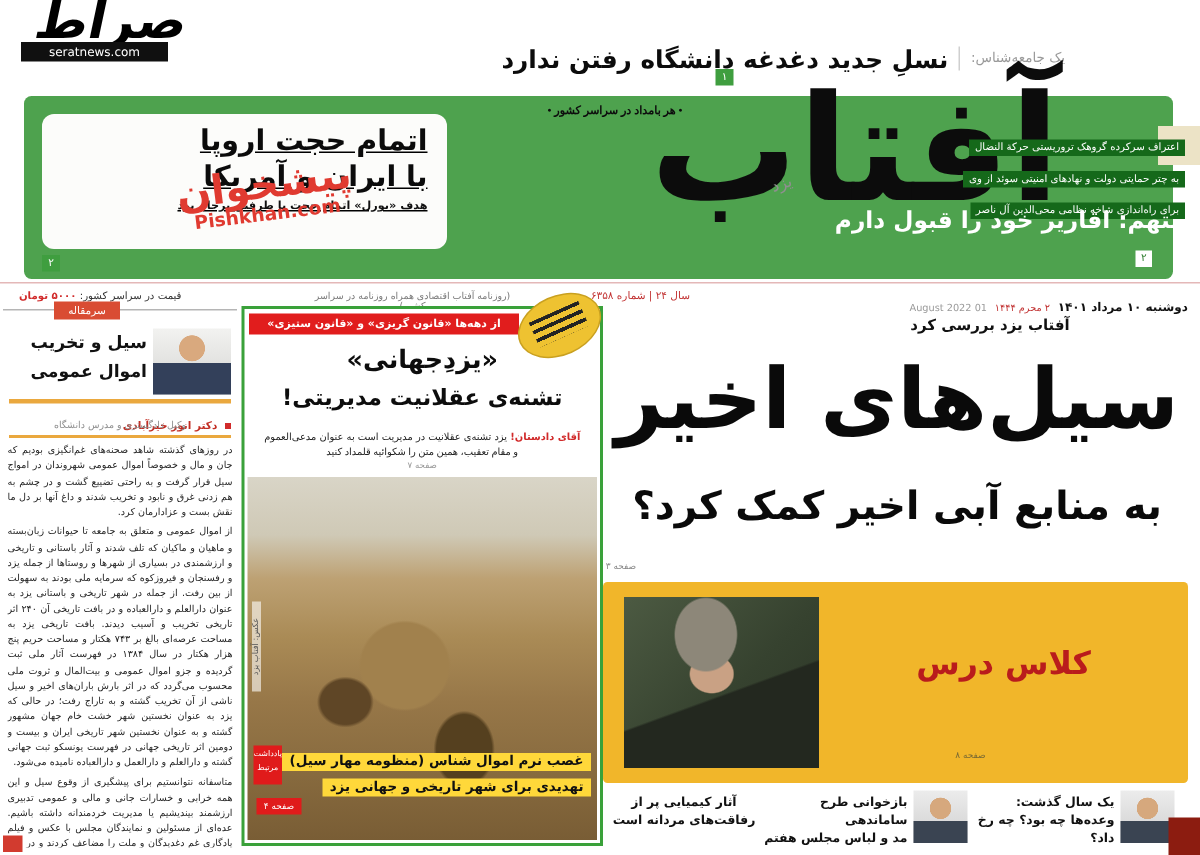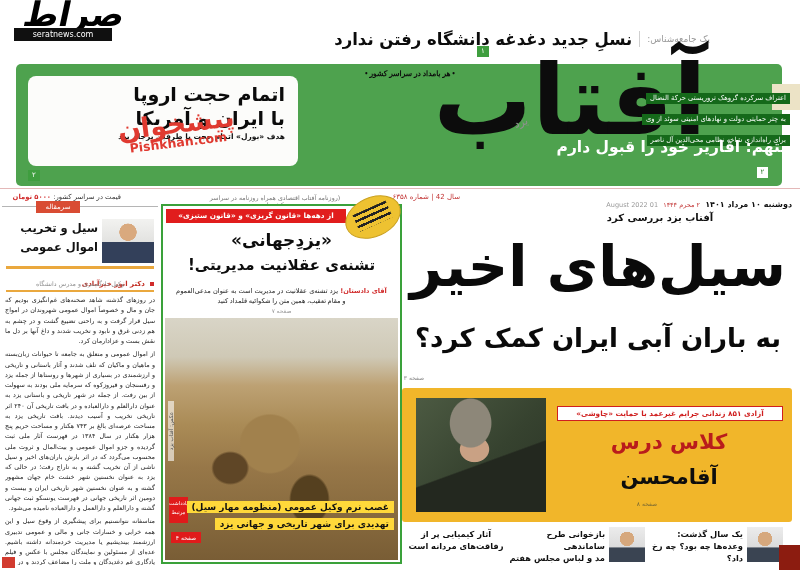--- a/index.html
+++ b/index.html
@@ -48,21 +48,21 @@
   <div class="abs" style="left:240px;top:26px;width:470px;height:26px;display:flex;align-items:center;gap:7px;direction:rtl;justify-content:flex-start;">
     <span style="font-size:9px;color:#9a9a9a;">یک جامعه‌شناس:</span>
     <span style="width:1px;height:16px;background:#cfcfcf;"></span>
     <span class="b" style="font-size:16.5px;color:#0c0c0c;">نسلِ جدید دغدغه دانشگاه رفتن ندارد</span>
   </div>
   <div class="abs badge greenbadge" style="left:477px;top:46px;width:12px;height:11px;">۱</div>
 
   <div class="abs" style="left:16px;top:64px;width:766px;height:122px;background:#4ea24e;border-radius:5px;"></div>
   <div class="abs" style="left:772px;top:84px;width:28px;height:26px;background:#ece3c6;"></div>
 
-  <div class="abs" style="left:28px;top:76px;width:270px;height:90px;background:#fcfcfa;border-radius:8px;">
+  <div class="abs" style="left:28px;top:76px;width:270px;height:90px;background:#fcfcfa;border-radius:8px;text-decoration:underline;">
     <div class="r b" style="padding:7px 13px 0 0;font-size:19px;color:#0b0b0b;">اتمام حجت اروپا</div>
     <div class="r b" style="padding:2px 13px 0 0;font-size:19px;color:#0b0b0b;">با ایران و آمریکا</div>
     <div class="r b" style="padding:3px 13px 0 0;font-size:7.5px;color:#111;">هدف «بورل» اتمام حجت با طرفین برجام بود</div>
   </div>
   <div class="abs badge greenbadge" style="left:28px;top:170px;width:12px;height:11px;">۲</div>
 
   <div class="abs" style="left:118px;top:108px;transform:rotate(-7deg);text-align:center;">
     <div class="b" style="font-size:27px;color:#e03a30;">پیشخوان</div>
     <div class="b" style="font-size:12.5px;color:#e03a30;direction:ltr;margin-top:-4px;">Pishkhan.com</div>
   </div>
@@ -78,21 +78,21 @@
   </div>
   <div class="abs r b" style="left:545px;top:138px;width:245px;font-size:15.5px;color:#ffffff;">متهم: اقاریر خود را قبول دارم</div>
   <div class="abs badge" style="left:757px;top:167px;width:11px;height:11px;background:#fff;color:#2e7d2e;">۲</div>
 
   <div class="abs" style="left:0;top:188px;width:800px;height:18px;border-top:1px solid #e4b8b8;">
     <div class="abs r" style="right:8px;top:3px;width:275px;direction:rtl;">
       <span class="b" style="font-size:8px;color:#111;">دوشنبه ۱۰ مرداد ۱۴۰۱</span>
       <span style="font-size:6.5px;color:#c23333;">۲ محرم ۱۴۴۴</span>
       <span style="font-size:6.5px;color:#999;direction:ltr;">01 August 2022</span>
     </div>
-    <div class="abs r" style="left:365px;top:4px;width:95px;font-size:7px;color:#c23333;direction:rtl;">سال 42 | شماره ۶۳۵۸</div>
+    <div class="abs r" style="left:365px;top:4px;width:95px;font-size:7px;color:#c23333;direction:rtl;">سال ۲۴ | شماره ۶۳۵۸</div>
     <div class="abs c" style="left:205px;top:5px;width:140px;font-size:6.3px;color:#777;">(روزنامه آفتاب اقتصادی همراه روزنامه در سراسر کشور)</div>
     <div class="abs r" style="left:6px;top:4px;width:115px;font-size:6.8px;color:#333;direction:rtl;">
       <span>قیمت در سراسر کشور:</span>
       <span class="b" style="color:#d12b2b;">۵۰۰۰ تومان</span>
     </div>
   </div>
 
   <div class="abs" style="left:2px;top:206px;width:156px;height:1px;background:#b5b5b5;"></div>
   <div class="abs c" style="left:36px;top:201px;width:44px;height:12px;background:#d94c33;color:#fff;font-size:7px;line-height:12px;">سرمقاله</div>
   <div class="abs r b" style="left:6px;top:221px;width:92px;font-size:11.5px;color:#111;">سیل و تخریب</div>
@@ -123,43 +123,41 @@
     <div class="abs c" style="left:6px;top:91px;width:225px;font-size:6.6px;color:#222;font-family:Liberation Serif, serif;">و مقام تعقیب، همین متن را شکوائیه قلمداد کنید</div>
     <div class="abs c" style="left:6px;top:102px;width:225px;font-size:5.8px;color:#999;">صفحه ۷</div>
 
     <div class="abs photo-rubble" style="left:2px;top:112px;width:233px;height:242px;">
       <div class="abs" style="left:-24px;top:110px;width:60px;font-size:5.5px;color:#555;transform:rotate(-90deg);background:rgba(255,255,255,.6);text-align:center;">عکس: آفتاب یزد</div>
       <div class="abs c" style="left:4px;top:179px;width:19px;height:26px;background:#e01b1b;color:#fff;font-size:5.3px;line-height:1.7;padding-top:2px;box-sizing:border-box;">
         <div>یادداشت</div>
         <div>مرتبط</div>
       </div>
       <div class="abs" style="right:4px;top:177px;text-align:right;">
-        <span class="caption-hl">غصب نرم وکیل عمومی (منظومه مهار سیل)</span>
+        <span class="caption-hl">غصب نرم اموال شناس (منظومه مهار سیل)</span>
       </div>
       <div class="abs" style="right:4px;top:194px;">
         <span class="caption-hl">تهدیدی برای شهر تاریخی و جهانی یزد</span>
       </div>
       <div class="abs c" style="left:6px;top:214px;width:30px;height:11px;background:#e01b1b;color:#fff;font-size:6px;line-height:11px;">صفحه ۴</div>
     </div>
   </div>
 
   <div class="abs" style="left:344px;top:197px;width:56px;height:38px;background:#eec231;border:1.5px solid #c9a020;border-radius:50%;transform:rotate(-24deg);">
     <div class="sticker-lines" style="width:36px;height:18px;margin:9px auto 0 auto;"></div>
   </div>
 
   <div class="abs c b" style="left:555px;top:212px;width:210px;font-size:10px;color:#111;">آفتاب یزد بررسی کرد</div>
   <div class="abs c b" style="left:403px;top:222px;width:390px;font-size:56px;line-height:90px;color:#0a0a0a;">سیل‌های اخیر</div>
-  <div class="abs c b" style="left:403px;top:314px;width:390px;font-size:26px;line-height:48px;color:#0a0a0a;">به باران آبی ایران کمک کرد؟</div>
+  <div class="abs c b" style="left:403px;top:314px;width:390px;font-size:26px;line-height:48px;color:#0a0a0a;">به منابع آبی اخیر کمک کرد؟</div>
   <div class="abs c" style="left:396px;top:374px;width:36px;font-size:6px;color:#888;">صفحه ۳</div>
 
   <div class="abs" style="left:402px;top:388px;width:390px;height:134px;background:#f1b62a;border-radius:3px;">
     <div class="abs photo-chavoshi" style="left:14px;top:10px;width:130px;height:114px;"></div>
-    <div class="abs c b" style="left:155px;top:18px;width:224px;height:13px;background:#fff;border:1px solid #cf1f1f;color:#cf1f1f;font-size:7.3px;line-height:13px;direction:rtl;">آزادی ۸۵۱ زندانی جرایم غیرعمد با حمایت «چاوشی»</div>
     <div class="abs c b" style="left:155px;top:42px;width:224px;font-size:21px;color:#b91c1c;">کلاس درس</div>
-    <div class="abs c b" style="left:155px;top:77px;width:224px;font-size:21px;color:#0d0d0d;">آقامحسن</div>
     <div class="abs c" style="left:200px;top:112px;width:90px;font-size:6px;color:#7a6a33;">صفحه ۸</div>
   </div>
 
   <div class="abs photo-small" style="left:747px;top:527px;width:36px;height:35px;"></div>
   <div class="abs teaser-title" style="left:643px;top:528px;width:100px;">
     <div>یک سال گذشت:</div>
     <div>وعده‌ها چه بود؟ چه رخ داد؟</div>
   </div>
 
   <div class="abs photo-small" style="left:609px;top:527px;width:36px;height:35px;"></div>

